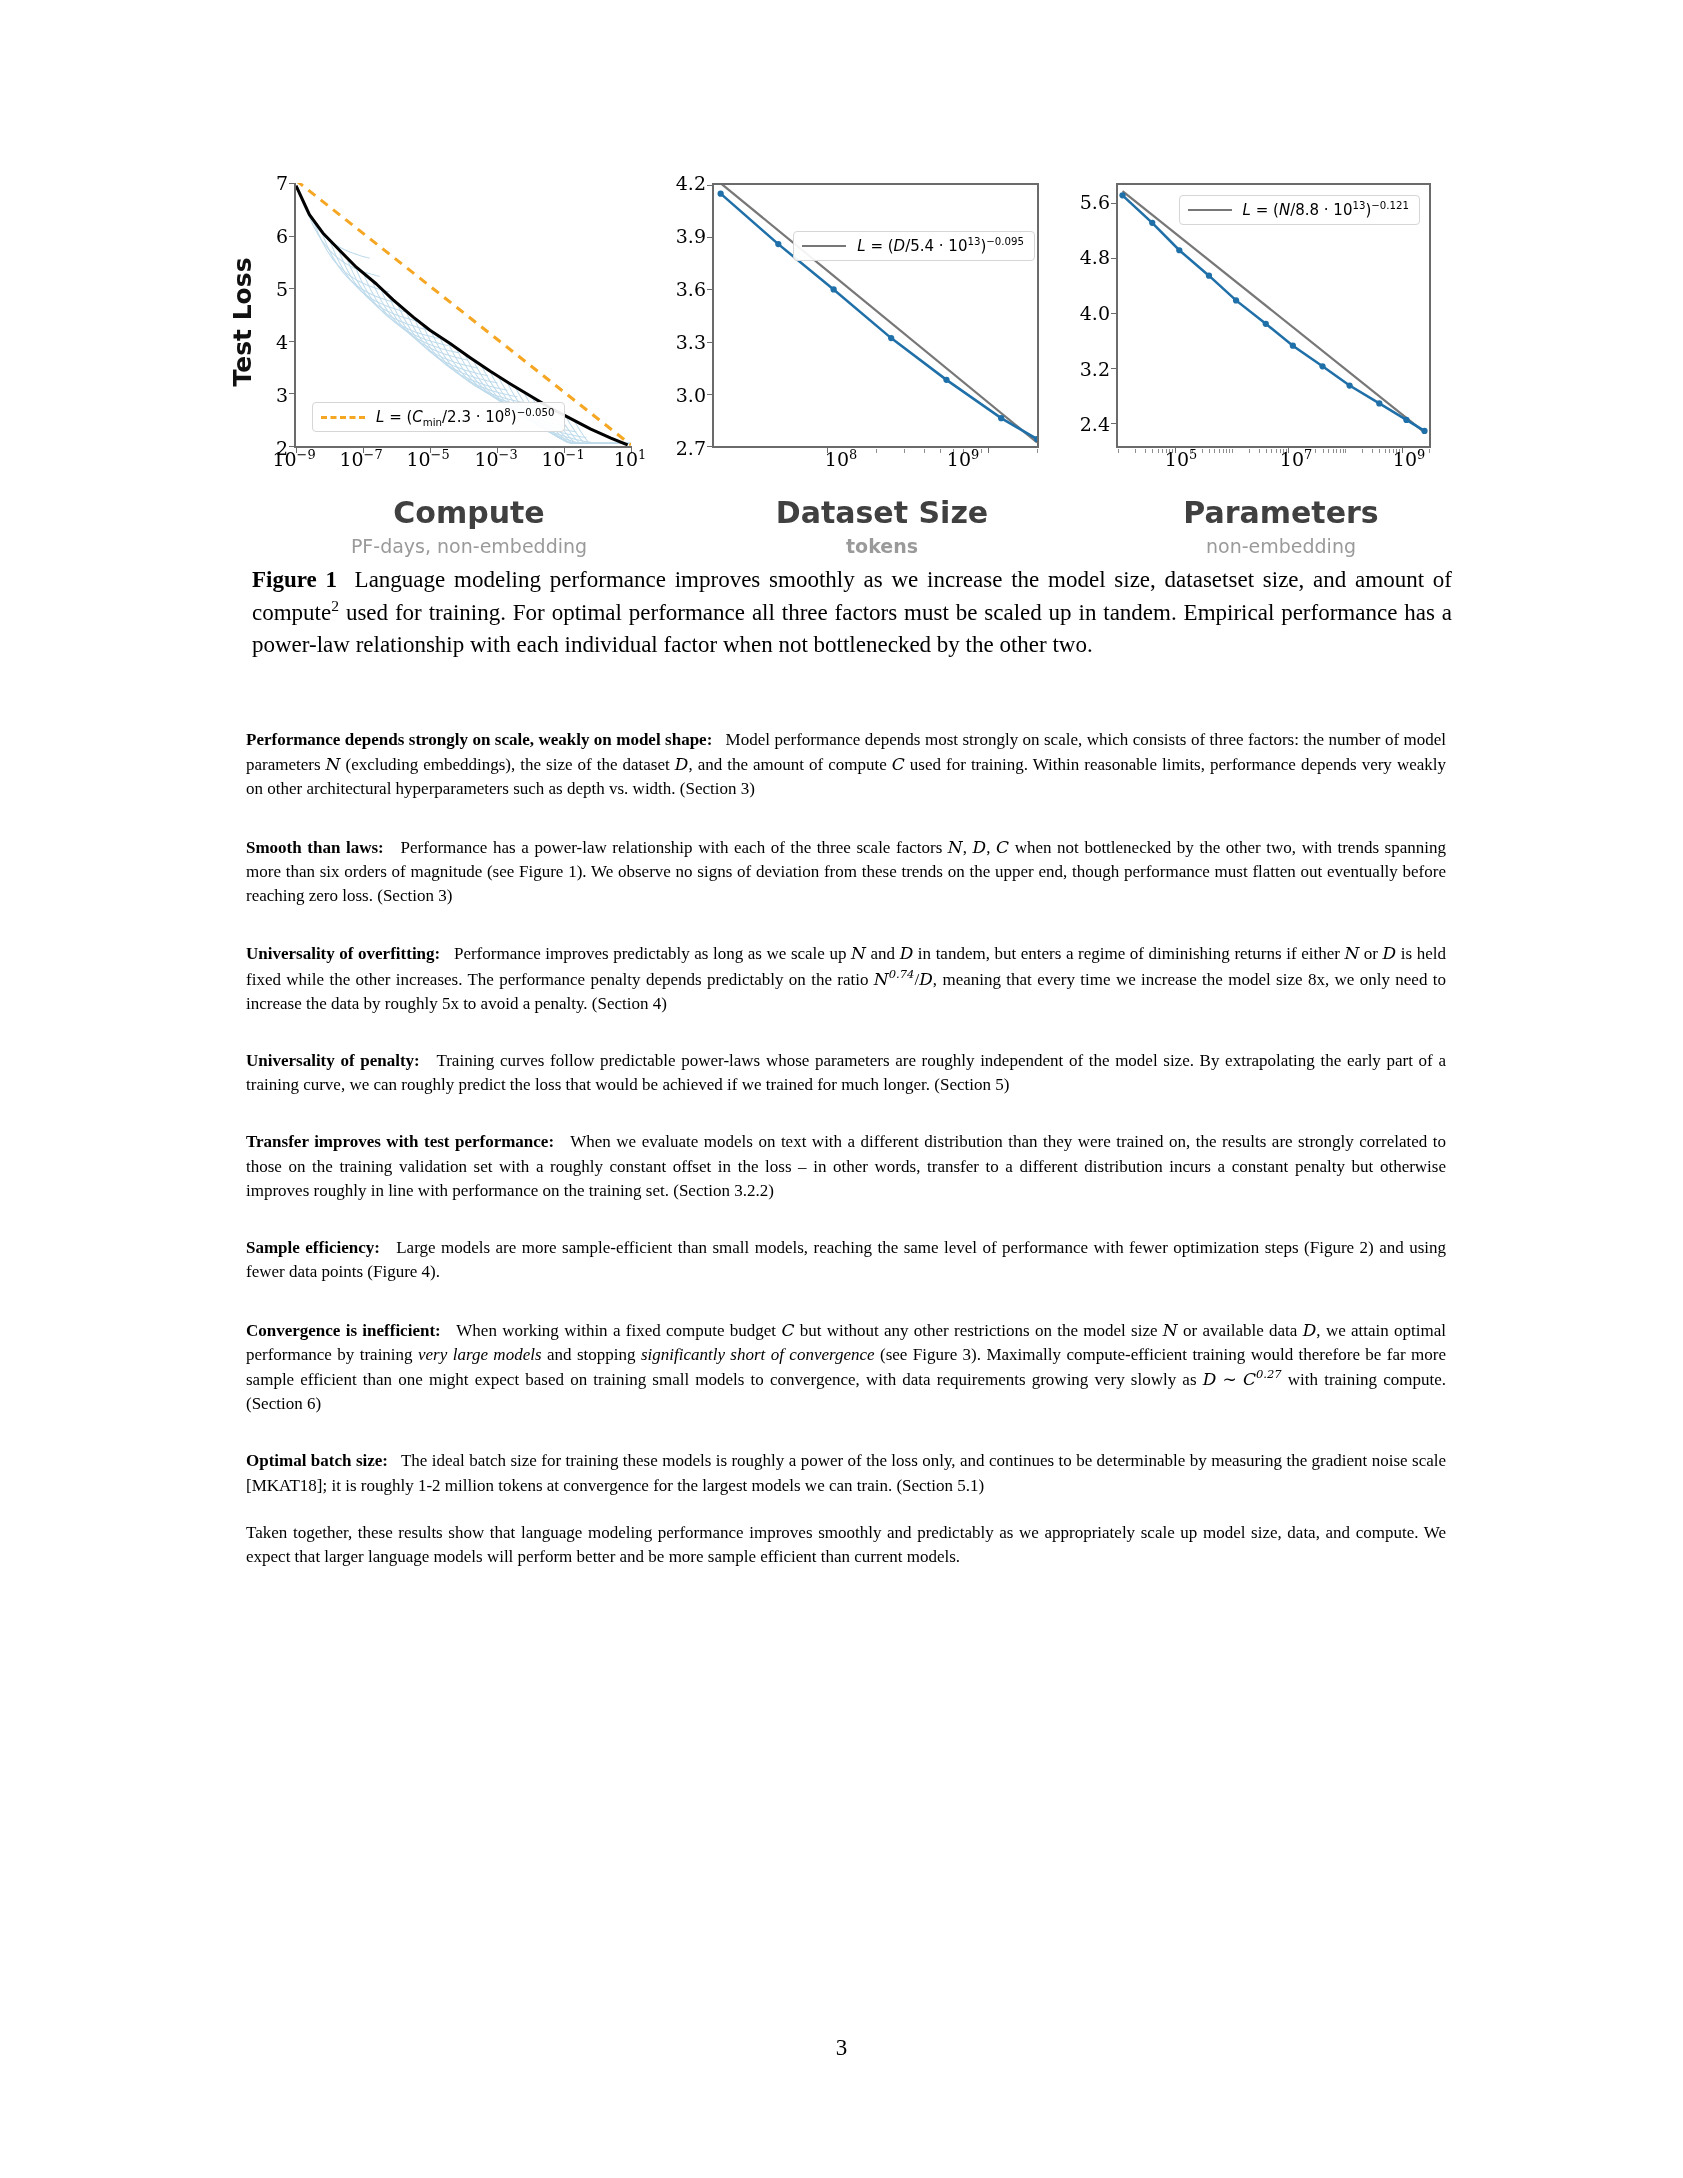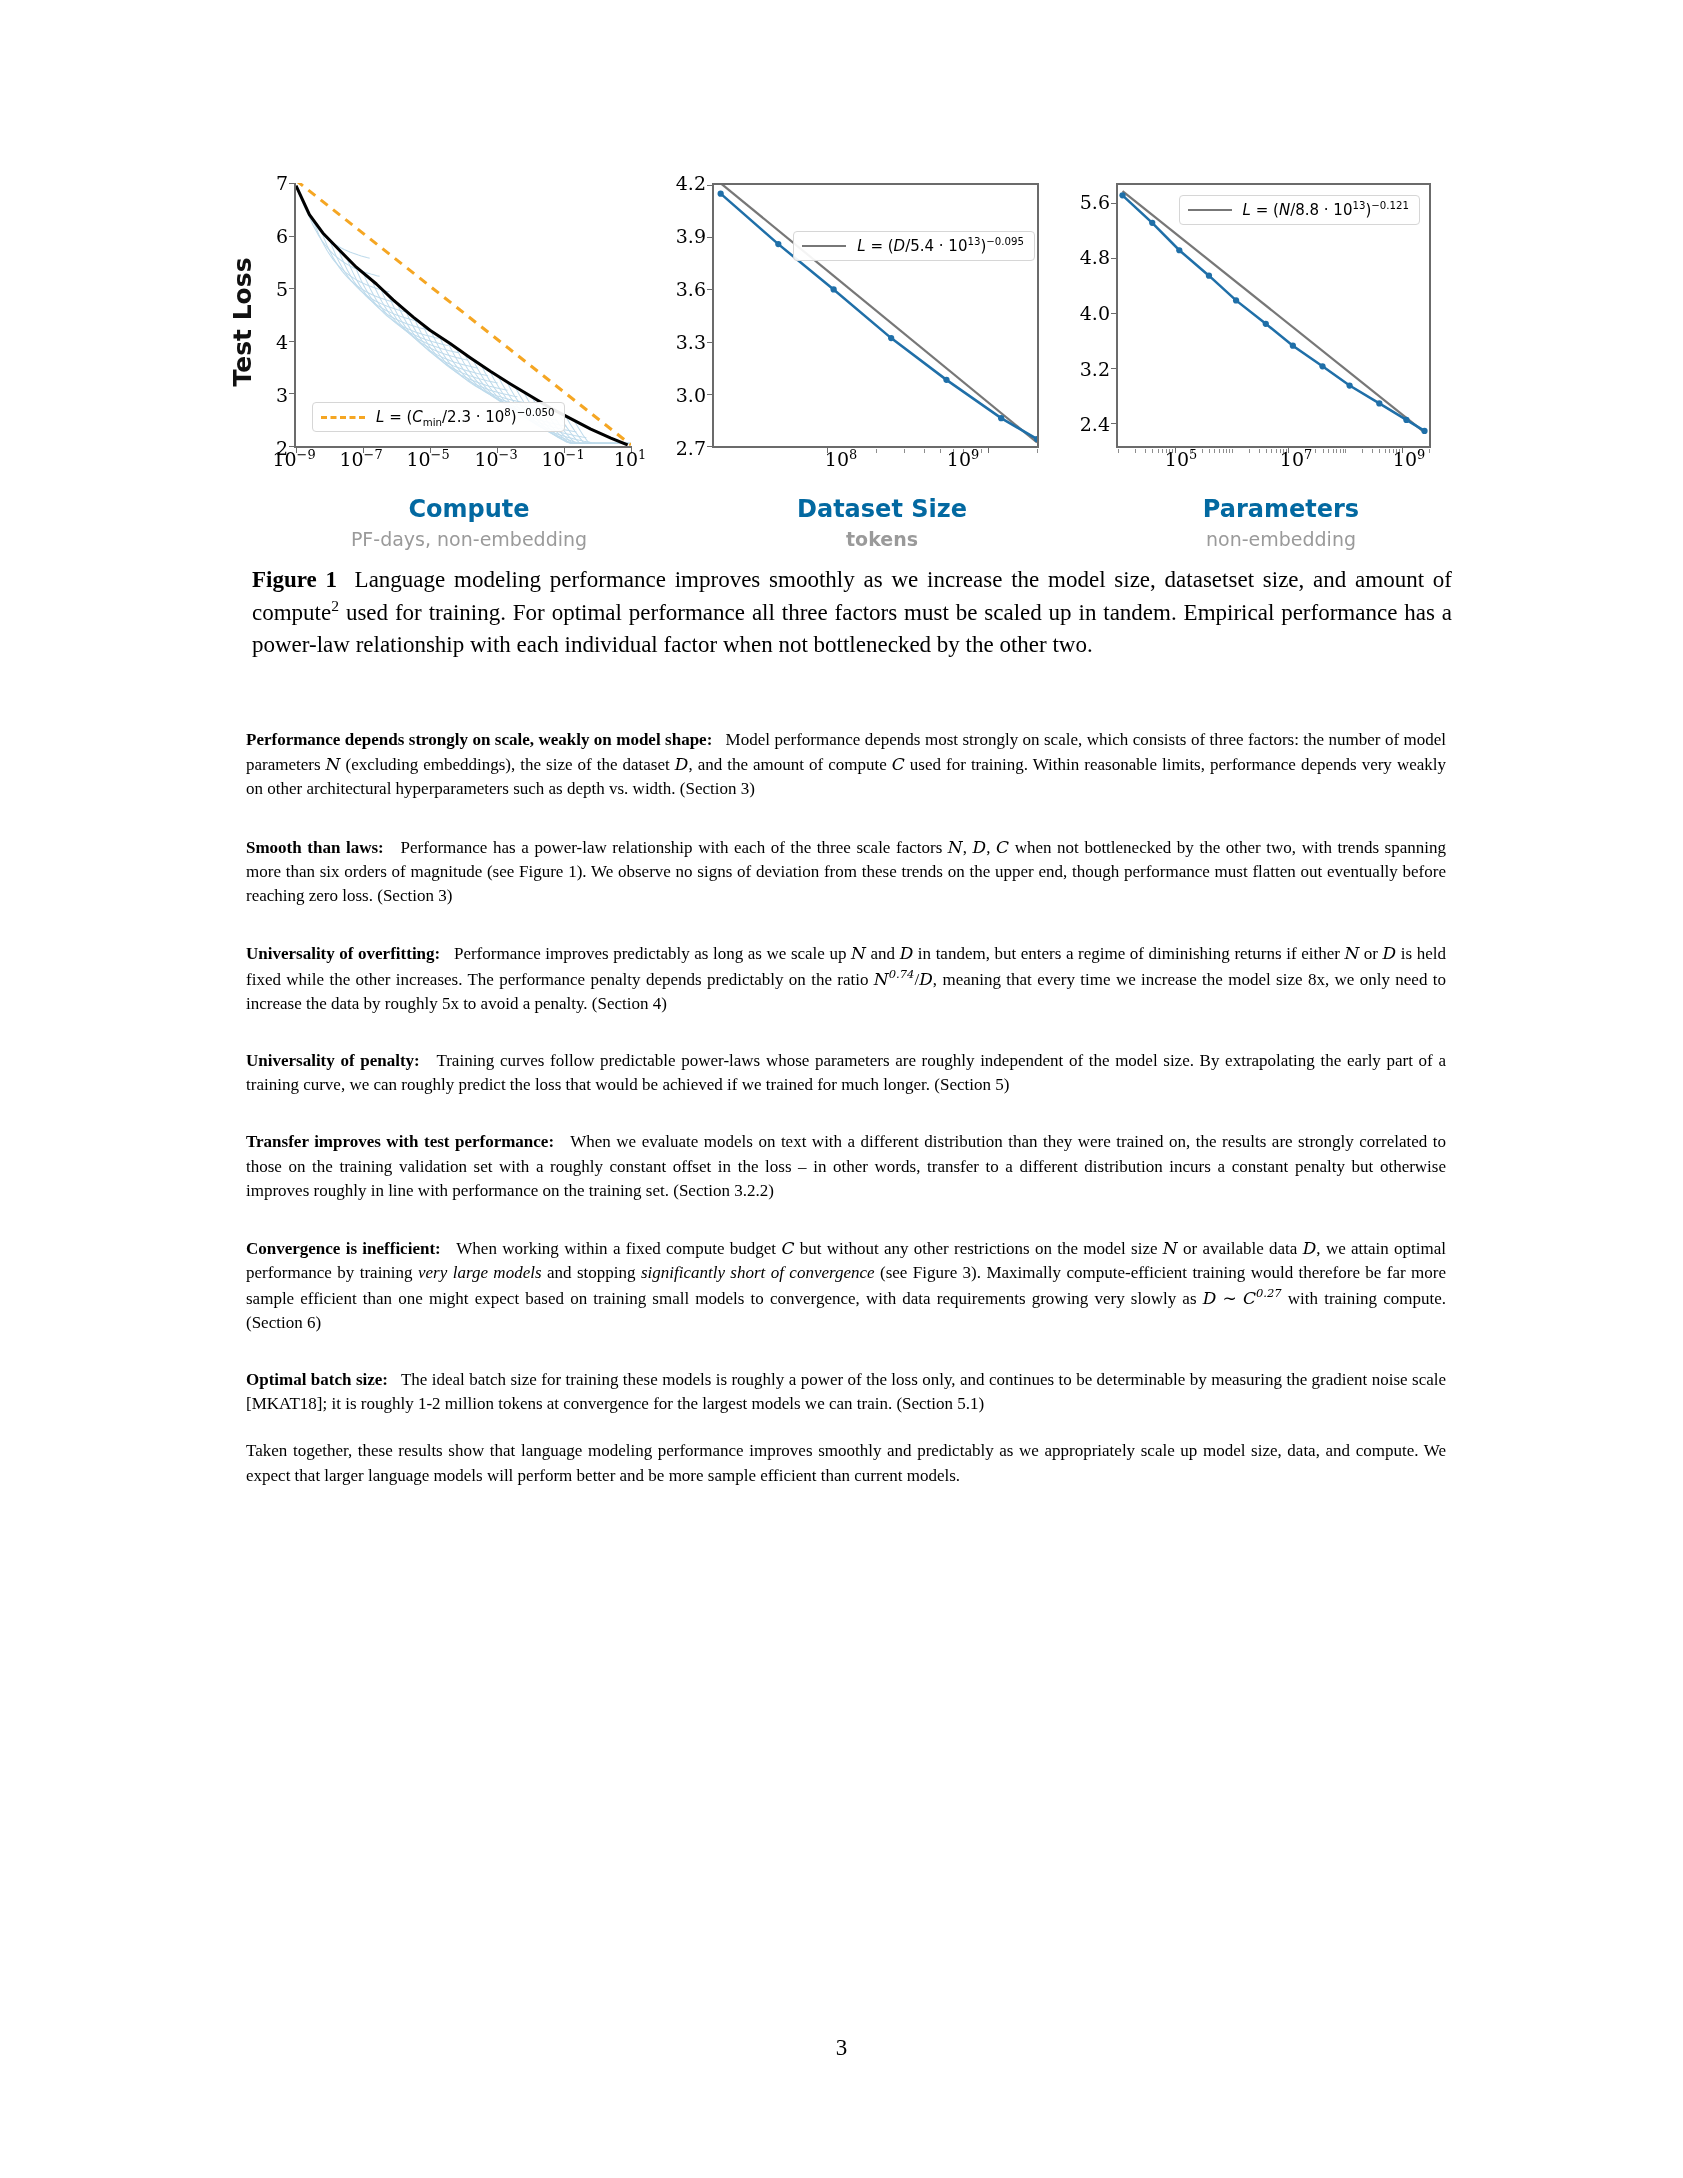--- a/index.html
+++ b/index.html
@@ -93,23 +93,23 @@
   .legend .swatch{ display:inline-block; width:44px; height:0; margin-right:11px; }
   .legend .swatch.dash{ border-top:3px dashed #f5a623; }
   .legend .swatch.solid{ border-top:2.4px solid #777777; }
   .legend .eq{ font-family:"DejaVu Sans", sans-serif; }
   .legend .eq i{ font-style:italic; }
 
   .axtitle{
     text-align:center;
     font-family:"DejaVu Sans", sans-serif;
     font-weight:bold;
-    font-size:24px;
+    font-size:30px;
     margin-top:13px;
-    color:#0369a1;
+    color:#404040;
   }
   .axsub{
     text-align:center;
     font-family:"DejaVu Sans", sans-serif;
     font-size:19px;
     color:#9a9a9a;
     margin-top:5px;
   }
 
   .ytitle{
@@ -440,20 +440,24 @@
     <p class="para">
       <b>Universality of penalty:</b>&nbsp;&nbsp;
       Training curves follow predictable power-laws whose parameters are roughly independent of the model size. By extrapolating the early part of a training curve, we can roughly predict the loss that would be achieved if we trained for much longer. (Section 5)
     </p>
 
     <p class="para">
       <b>Transfer improves with test performance:</b>&nbsp;&nbsp;
       When we evaluate models on text with a different distribution than they were trained on, the results are strongly correlated to those on the training validation set with a roughly constant offset in the loss – in other words, transfer to a different distribution incurs a constant penalty but otherwise improves roughly in line with performance on the training set. (Section 3.2.2)
     </p>
 
+    <p class="para">
+      <b>Sample efficiency:</b>&nbsp;&nbsp;
+      Large models are more sample-efficient than small models, reaching the same level of performance with fewer optimization steps (Figure 2) and using fewer data points (Figure 4).
+    </p>
 
     <p class="para">
       <b>Convergence is inefficient:</b>&nbsp;&nbsp;
       When working within a fixed compute budget <span class="mv">C</span> but without any other restrictions on the model size <span class="mv">N</span> or available data <span class="mv">D</span>, we attain optimal performance by training <span class="it">very large models</span> and stopping <span class="it">significantly short of convergence</span> (see Figure 3). Maximally compute-efficient training would therefore be far more sample efficient than one might expect based on training small models to convergence, with data requirements growing very slowly as <span class="mv">D</span> ∼ <span class="mv">C<sup>0.27</sup></span> with training compute. (Section 6)
     </p>
 
     <p class="para tight">
       <b>Optimal batch size:</b>&nbsp;&nbsp;
       The ideal batch size for training these models is roughly a power of the loss only, and continues to be determinable by measuring the gradient noise scale [MKAT18]; it is roughly 1-2 million tokens at convergence for the largest models we can train. (Section 5.1)
     </p>

